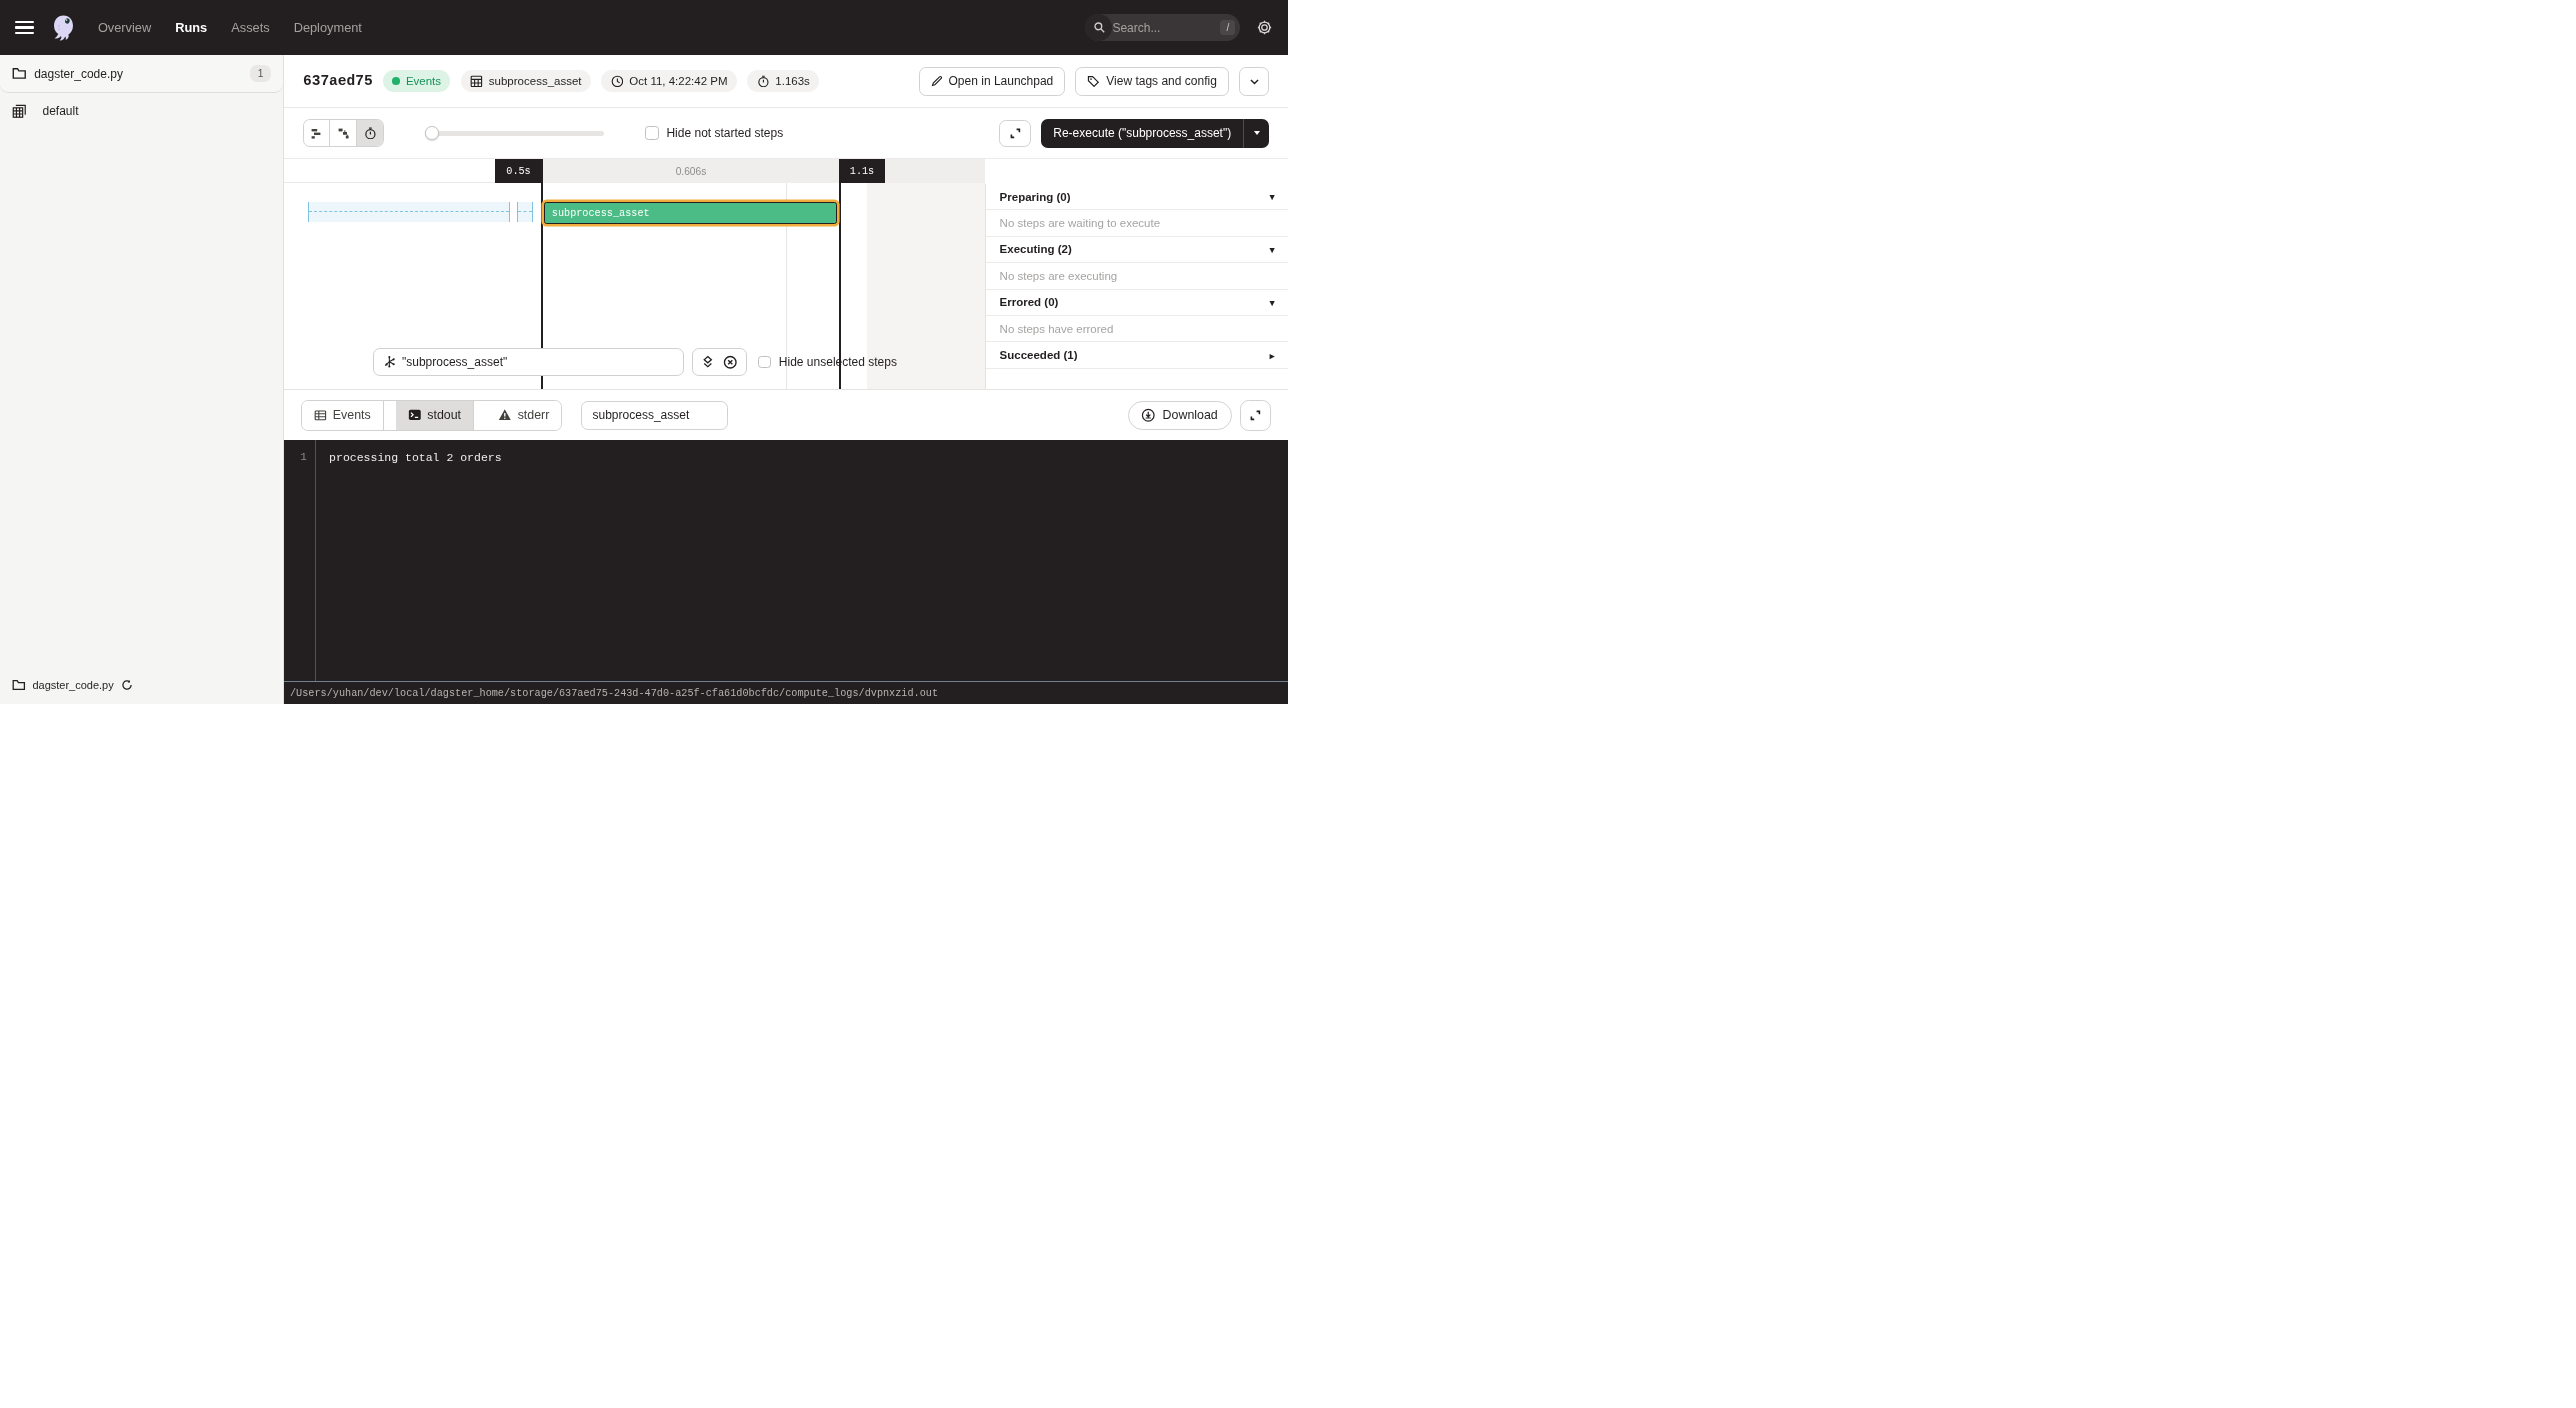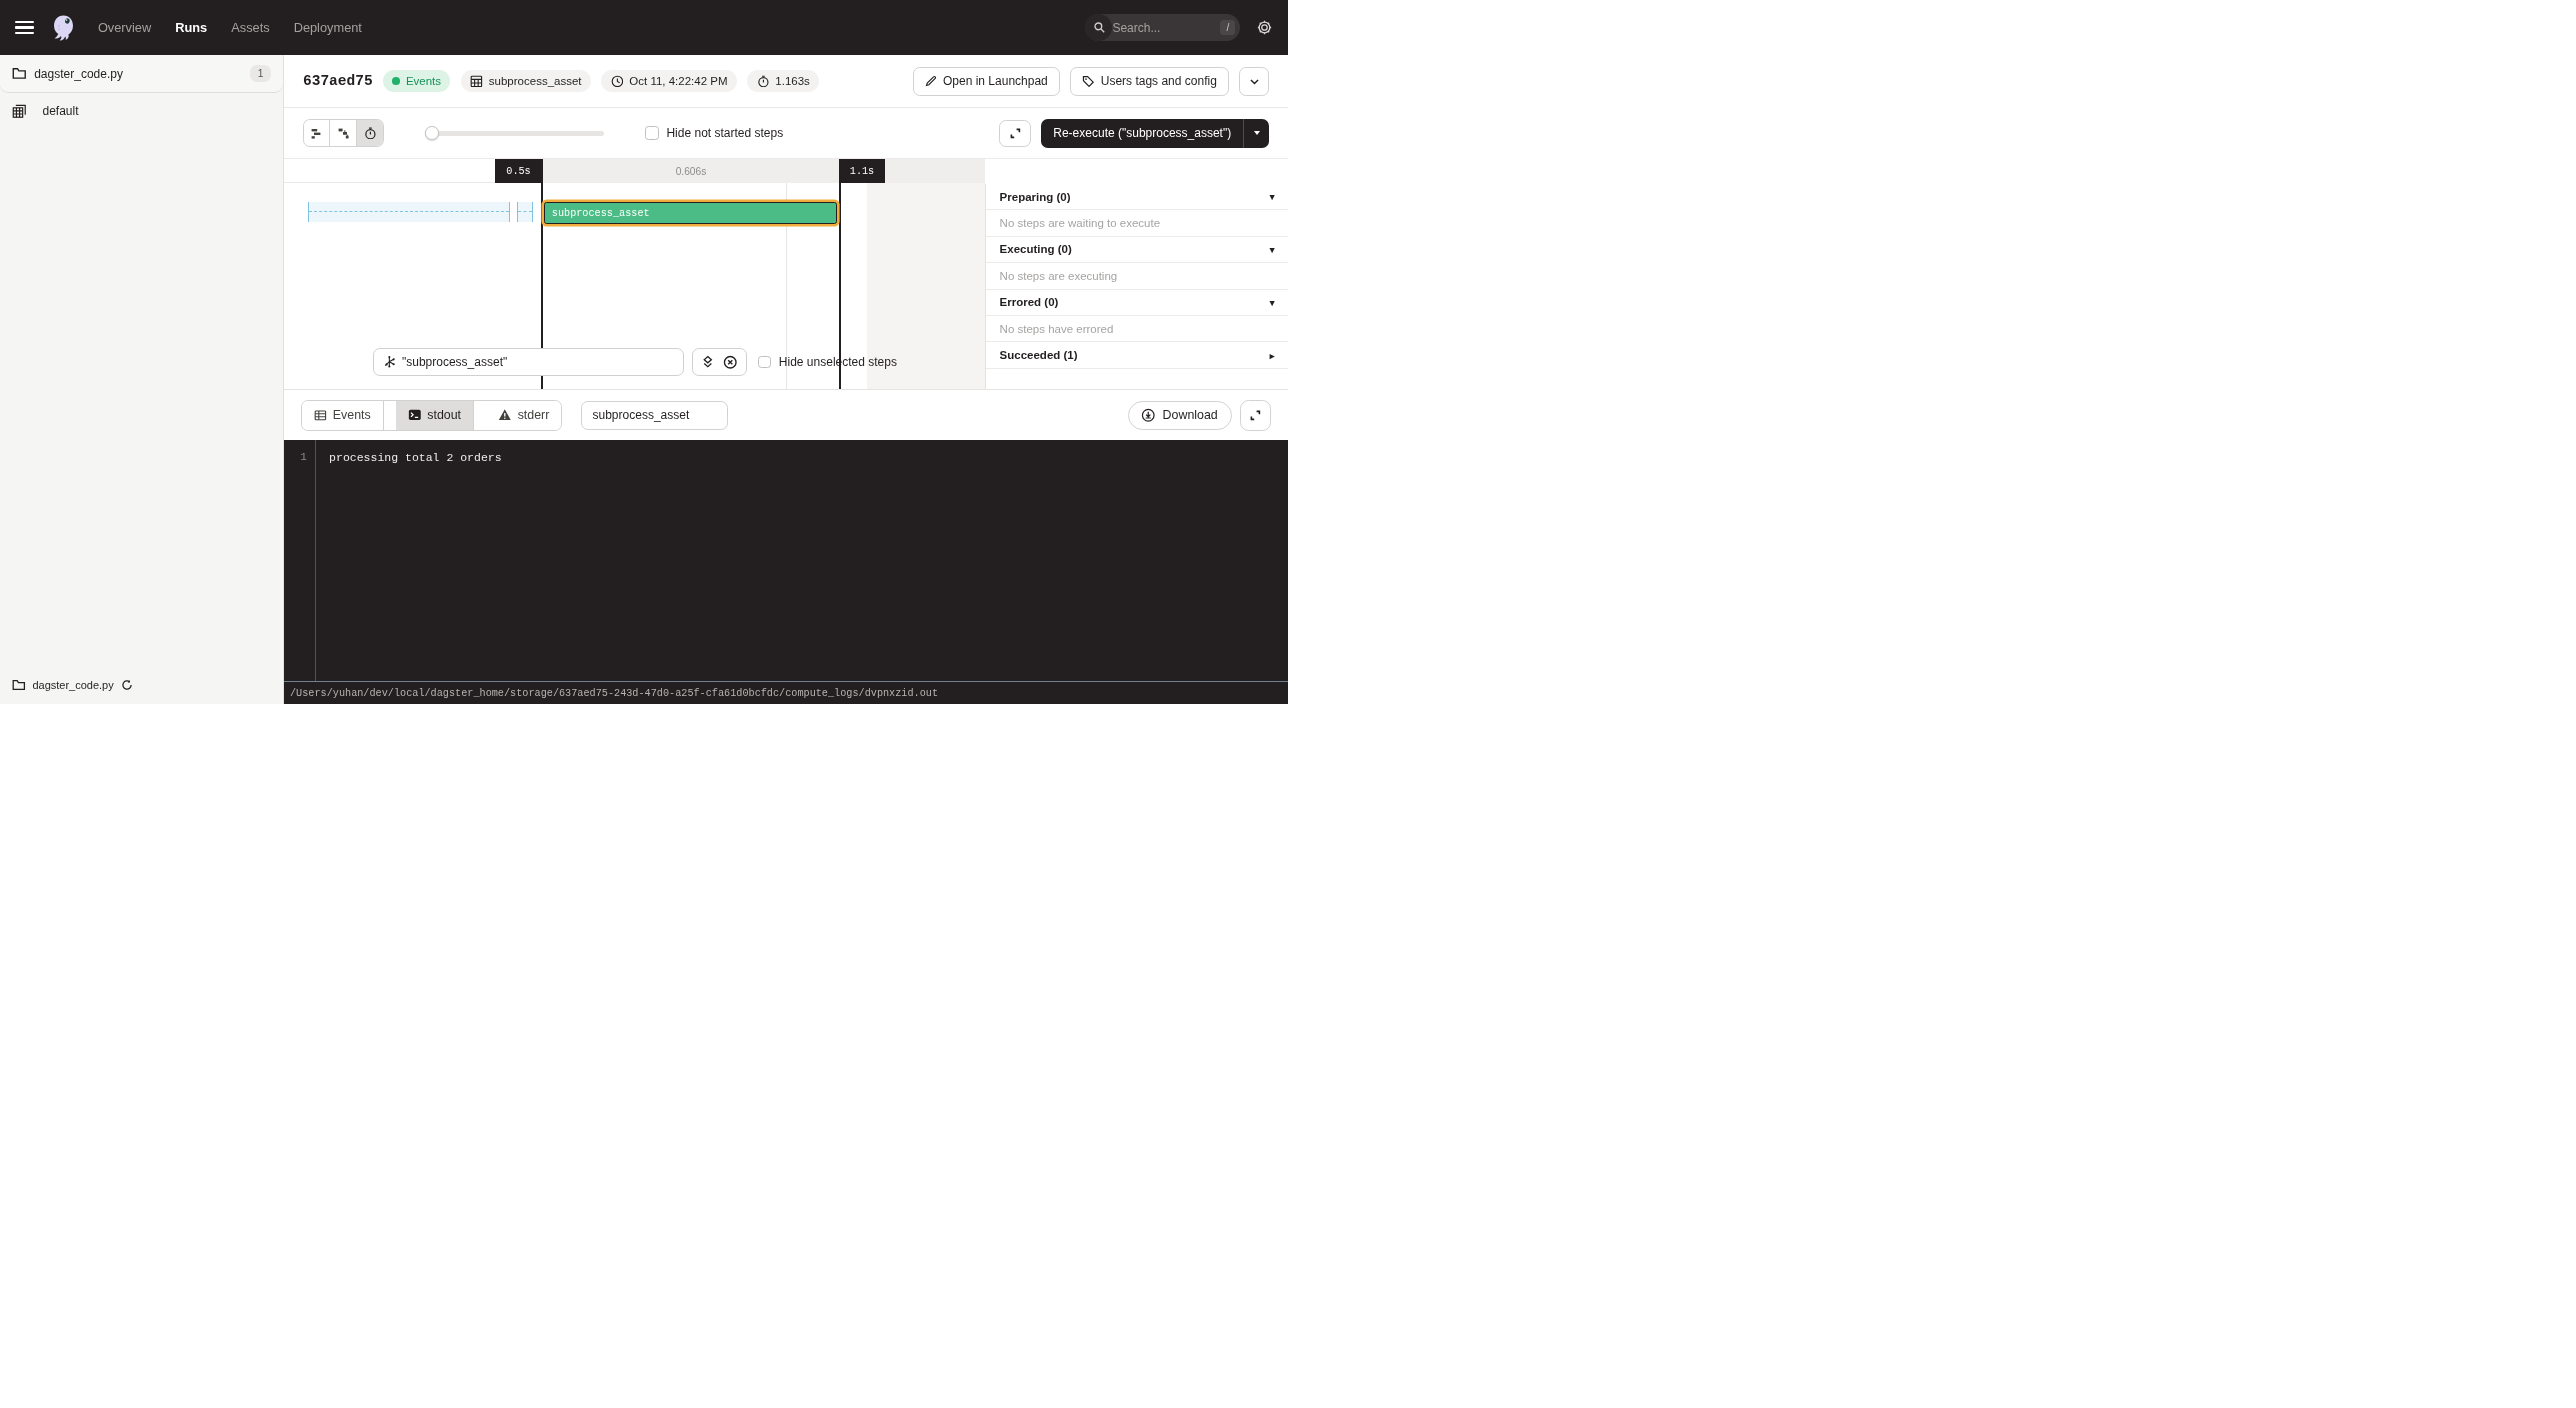--- a/index.html
+++ b/index.html
@@ -210,21 +210,21 @@
       <svg width="12" height="12" viewBox="0 0 16 16" fill="none" stroke="#231F20" stroke-width="1.5">
           <path d="M2 14 L3 10.8 L11.4 2.4 a1.4 1.4 0 0 1 2 0 l0.2 0.2 a1.4 1.4 0 0 1 0 2 L5.2 13 Z"></path>
         </svg>
       <span>Open in Launchpad</span>
     </div>
     <div class="btn">
       <svg width="12.8" height="12.8" viewBox="0 0 16 16" fill="none" stroke="#231F20" stroke-width="1.5">
           <path d="M1.8 7.2 L1.8 2 L7 2 L14 9 L8.8 14.2 Z"></path>
           <circle cx="5" cy="5.2" r="1" fill="#231F20" stroke="none"></circle>
         </svg>
-      <span>Users tags and config</span>
+      <span>View tags and config</span>
     </div>
     <div class="btn icon-only">
       <svg width="11" height="11" viewBox="0 0 14 14" fill="none" stroke="#231F20" stroke-width="1.8">
           <path d="M2.5 5 L7 9.5 L11.5 5"></path>
         </svg>
     </div>
   </div>
 
   <div class="toolbar">
     <div class="seg">
@@ -335,21 +335,21 @@
 
     <div class="panel">
       <div class="p-row hdr">
         <span>Preparing (0)</span>
         <span class="p-caret">▾</span>
       </div>
       <div class="p-row empty">
           <span>No steps are waiting to execute</span>
         </div>
       <div class="p-row hdr">
-        <span>Executing (0)</span>
+        <span>Executing (2)</span>
         <span class="p-caret">▾</span>
       </div>
       <div class="p-row empty">
           <span>No steps are executing</span>
         </div>
       <div class="p-row hdr">
         <span>Errored (0)</span>
         <span class="p-caret">▾</span>
       </div>
       <div class="p-row empty">

